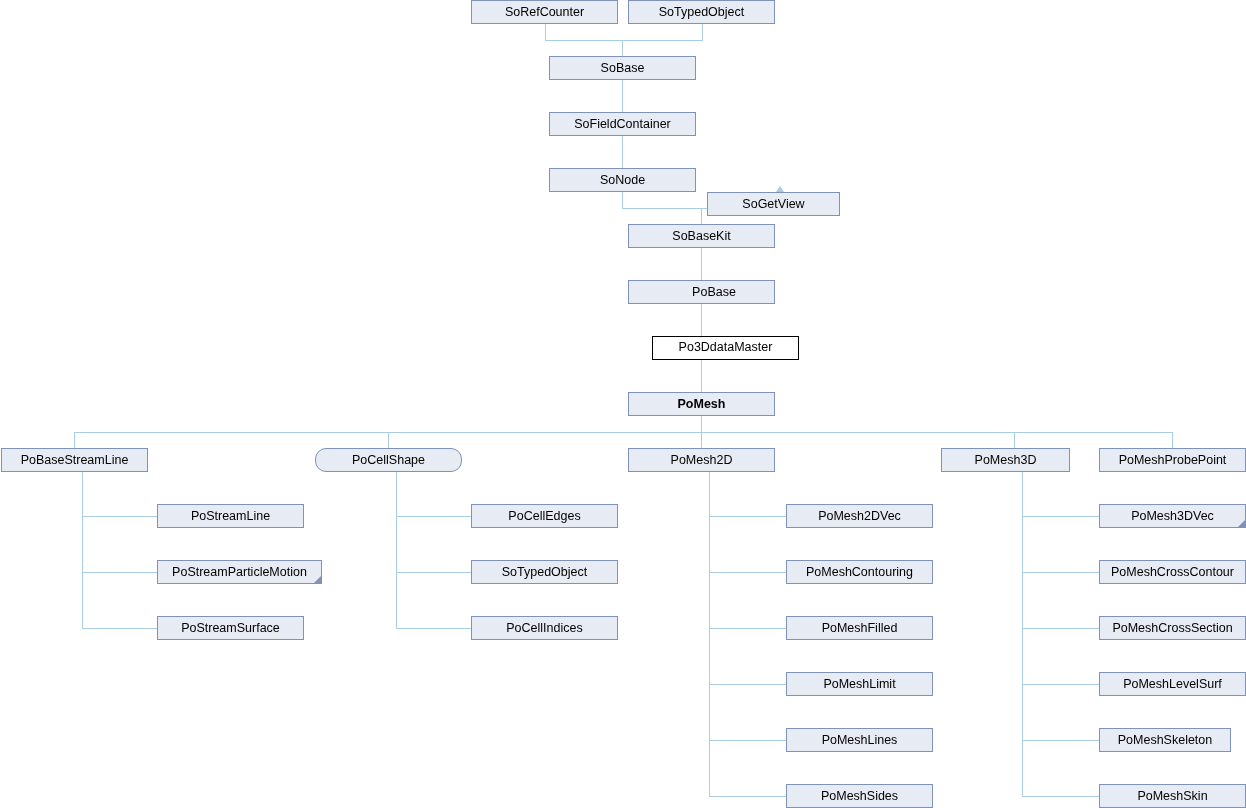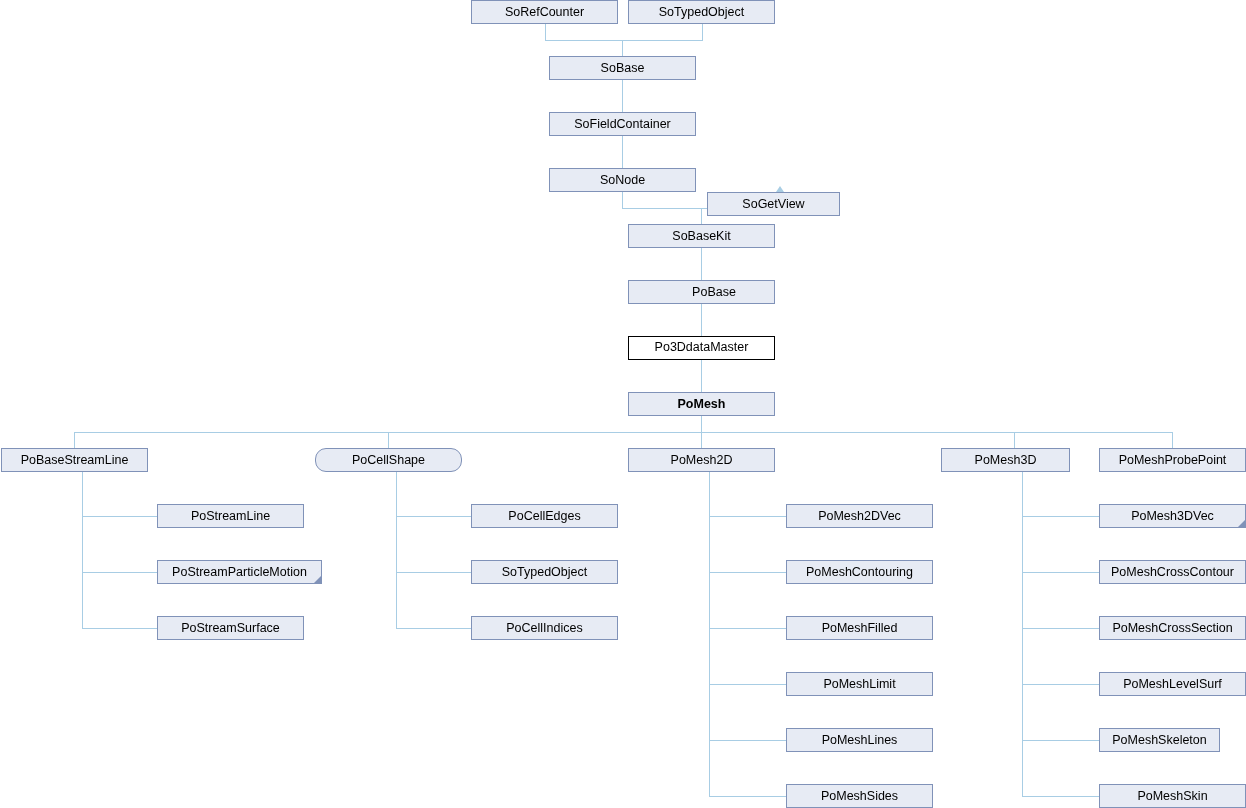--- a/index.html
+++ b/index.html
@@ -127,21 +127,21 @@
     </div>
   <div id="node-layer">
       <div class="node" style="left: 471px; top: 0px; width: 147px;">SoRefCounter</div>
       <div class="node" style="left: 628px; top: 0px; width: 147px;">SoTypedObject</div>
       <div class="node" style="left: 549px; top: 56px; width: 147px;">SoBase</div>
       <div class="node" style="left: 549px; top: 112px; width: 147px;">SoFieldContainer</div>
       <div class="node" style="left: 549px; top: 168px; width: 147px;">SoNode</div>
       <div class="node" style="left: 707px; top: 168px; width: 133px; margin-top: 24px;">SoGetView</div>
       <div class="node" style="left: 628px; top: 224px; width: 147px;">SoBaseKit</div>
       <div class="node" style="left: 628px; top: 280px; width: 147px; padding-left: 25px;">PoBase</div>
-      <div class="node current" style="left: 628px; top: 336px; width: 147px;">Po3DdataMaster</div>
+      <div class="node current" style="left: 652px; top: 336px; width: 147px;">Po3DdataMaster</div>
       <div class="node" style="left: 628px; top: 392px; width: 147px; font-weight: bold;">PoMesh</div>
       <div class="node" style="left: 1px; top: 448px; width: 147px;">PoBaseStreamLine</div>
       <div class="node" style="left: 315px; top: 448px; width: 147px; border-radius: 11px;">PoCellShape</div>
       <div class="node" style="left: 628px; top: 448px; width: 147px;">PoMesh2D</div>
       <div class="node" style="left: 941px; top: 448px; width: 129px;">PoMesh3D</div>
       <div class="node" style="left: 1099px; top: 448px; width: 147px;">PoMeshProbePoint</div>
       <div class="node" style="left: 157px; top: 504px; width: 147px;">PoStreamLine</div>
       <div class="node clipped" style="left: 157px; top: 560px; width: 165px;">PoStreamParticleMotion</div>
       <div class="node" style="left: 157px; top: 616px; width: 147px;">PoStreamSurface</div>
       <div class="node" style="left: 471px; top: 504px; width: 147px;">PoCellEdges</div>
@@ -150,16 +150,16 @@
       <div class="node" style="left: 786px; top: 504px; width: 147px;">PoMesh2DVec</div>
       <div class="node" style="left: 786px; top: 560px; width: 147px;">PoMeshContouring</div>
       <div class="node" style="left: 786px; top: 616px; width: 147px;">PoMeshFilled</div>
       <div class="node" style="left: 786px; top: 672px; width: 147px;">PoMeshLimit</div>
       <div class="node" style="left: 786px; top: 728px; width: 147px;">PoMeshLines</div>
       <div class="node" style="left: 786px; top: 784px; width: 147px;">PoMeshSides</div>
       <div class="node clipped" style="left: 1099px; top: 504px; width: 147px;">PoMesh3DVec</div>
       <div class="node" style="left: 1099px; top: 560px; width: 147px;">PoMeshCrossContour</div>
       <div class="node" style="left: 1099px; top: 616px; width: 147px;">PoMeshCrossSection</div>
       <div class="node" style="left: 1099px; top: 672px; width: 147px;">PoMeshLevelSurf</div>
-      <div class="node" style="left: 1099px; top: 728px; width: 121px;">PoMeshSkeleton</div>
+      <div class="node" style="left: 1099px; top: 728px; width: 132px;">PoMeshSkeleton</div>
       <div class="node" style="left: 1099px; top: 784px; width: 147px;">PoMeshSkin</div>
     </div>
 </div>
 
 </body></html>

